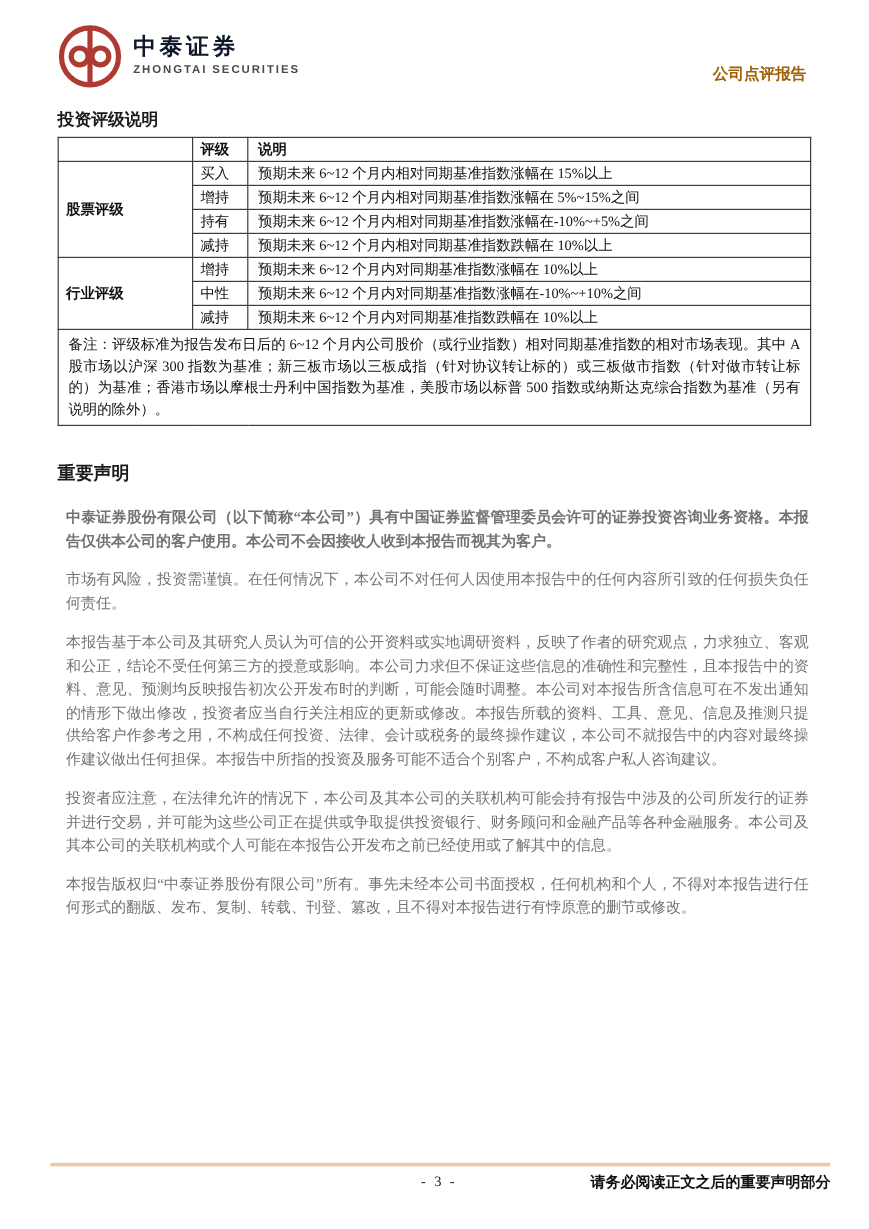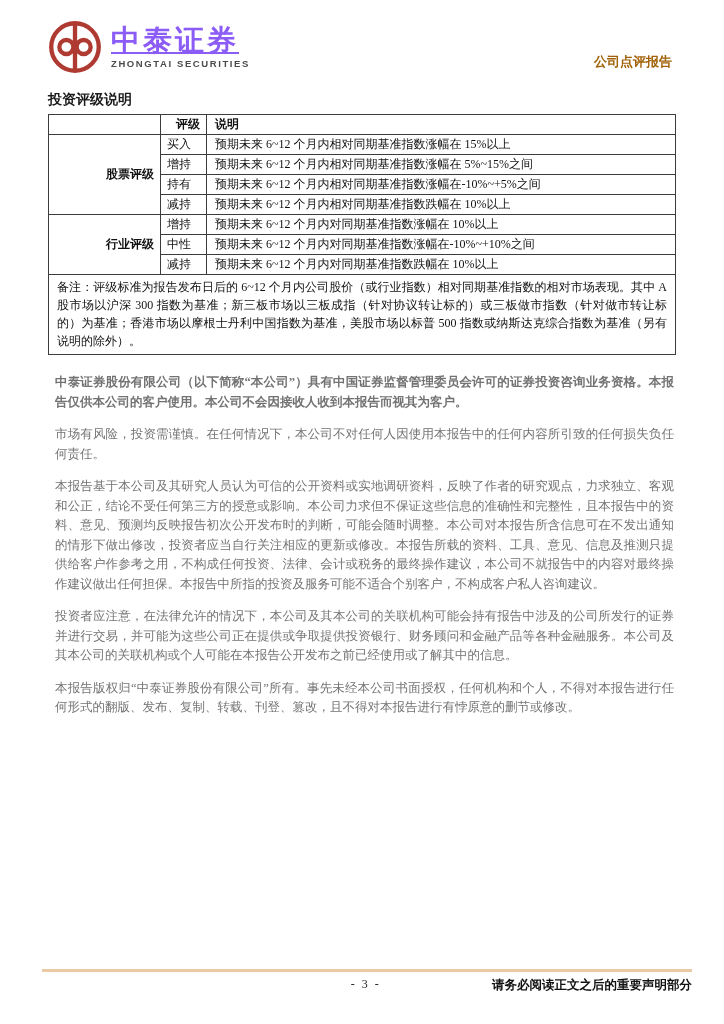--- a/index.html
+++ b/index.html
@@ -16,44 +16,43 @@
 
   
   .header {
     display: flex; justify-content: space-between; align-items: flex-end;
     padding: 20px 52px 0 48px;
   }
   .logo-block { display: flex; align-items: center; gap: 9px; }
   .logo-mark { width: 54px; height: 54px; display: block; }
   .brand-text { display: flex; flex-direction: column; }
   .brand-cn {
-    font-size: 29px; font-weight: bold; color: #8b5cf6;
+    font-size: 19px; font-weight: bold; color: #0f172a;
     letter-spacing: 3px; line-height: 1.05;
     font-family: "Liberation Sans", "DejaVu Sans", sans-serif;
-    text-decoration: underline;
   }
   .brand-en {
     font-size: 9.5px; font-weight: bold; color: #4a4a4a;
     letter-spacing: 1.6px; margin-top: 3px;
     font-family: "Liberation Sans", "DejaVu Sans", sans-serif;
   }
   .report-type { font-size: 13px; font-weight: bold; color: #a16207; padding-bottom: 3px; }
 
   
   .rating-title { font-size: 14px; font-weight: bold; margin-top: 17px; }
   table.rating-table {
     width: 100%; border-collapse: collapse; margin-top: 5px;
     font-size: 12px; color: #111;
   }
   .rating-table th, .rating-table td { border: 1px solid #3c3c3c; padding: 1px 6px; height: 18px; }
   .rating-table thead th { font-weight: bold; }
   .col-group { width: 112px; }
-  .col-rating { width: 46px; text-align: right; }
+  .col-rating { width: 46px; text-align: left; }
   .col-desc { text-align: left; padding-left: 8px !important; }
-  .group-cell { text-align: right; font-weight: bold; }
+  .group-cell { text-align: left; font-weight: bold; }
   .rating-cell { text-align: left; }
   .desc-cell { text-align: left; padding-left: 8px !important; }
   .note-cell { line-height: 1.5; padding: 3px 8px 4px 8px !important; text-align: justify; }
 
   
   .statement-title { font-size: 15px; font-weight: bold; margin-top: 30px; }
   .statement-body { margin-top: 18px; }
   .para {
     font-size: 12.5px; line-height: 1.56; text-align: justify;
     margin: 0 2px 13px 7px; color: #737373;
@@ -139,20 +138,21 @@
             <td class="desc-cell">预期未来 6~12 个月内对同期基准指数跌幅在 10%以上</td>
           </tr>
         </tbody>
       <tbody>
         <tr>
           <td class="note-cell" colspan="3">备注：评级标准为报告发布日后的 6~12 个月内公司股价（或行业指数）相对同期基准指数的相对市场表现。其中 A 股市场以沪深 300 指数为基准；新三板市场以三板成指（针对协议转让标的）或三板做市指数（针对做市转让标的）为基准；香港市场以摩根士丹利中国指数为基准，美股市场以标普 500 指数或纳斯达克综合指数为基准（另有说明的除外）。</td>
         </tr>
       </tbody>
     </table>
 
+    <div class="statement-title">重要声明</div>
 
     <div class="statement-body">
       <p class="para lead">中泰证券股份有限公司（以下简称“本公司”）具有中国证券监督管理委员会许可的证券投资咨询业务资格。本报告仅供本公司的客户使用。本公司不会因接收人收到本报告而视其为客户。</p>
       <p class="para">市场有风险，投资需谨慎。在任何情况下，本公司不对任何人因使用本报告中的任何内容所引致的任何损失负任何责任。</p>
       <p class="para">本报告基于本公司及其研究人员认为可信的公开资料或实地调研资料，反映了作者的研究观点，力求独立、客观和公正，结论不受任何第三方的授意或影响。本公司力求但不保证这些信息的准确性和完整性，且本报告中的资料、意见、预测均反映报告初次公开发布时的判断，可能会随时调整。本公司对本报告所含信息可在不发出通知的情形下做出修改，投资者应当自行关注相应的更新或修改。本报告所载的资料、工具、意见、信息及推测只提供给客户作参考之用，不构成任何投资、法律、会计或税务的最终操作建议，本公司不就报告中的内容对最终操作建议做出任何担保。本报告中所指的投资及服务可能不适合个别客户，不构成客户私人咨询建议。</p>
       <p class="para">投资者应注意，在法律允许的情况下，本公司及其本公司的关联机构可能会持有报告中涉及的公司所发行的证券并进行交易，并可能为这些公司正在提供或争取提供投资银行、财务顾问和金融产品等各种金融服务。本公司及其本公司的关联机构或个人可能在本报告公开发布之前已经使用或了解其中的信息。</p>
       <p class="para">本报告版权归“中泰证券股份有限公司”所有。事先未经本公司书面授权，任何机构和个人，不得对本报告进行任何形式的翻版、发布、复制、转载、刊登、篡改，且不得对本报告进行有悖原意的删节或修改。</p>
     </div>
 
   </div>

